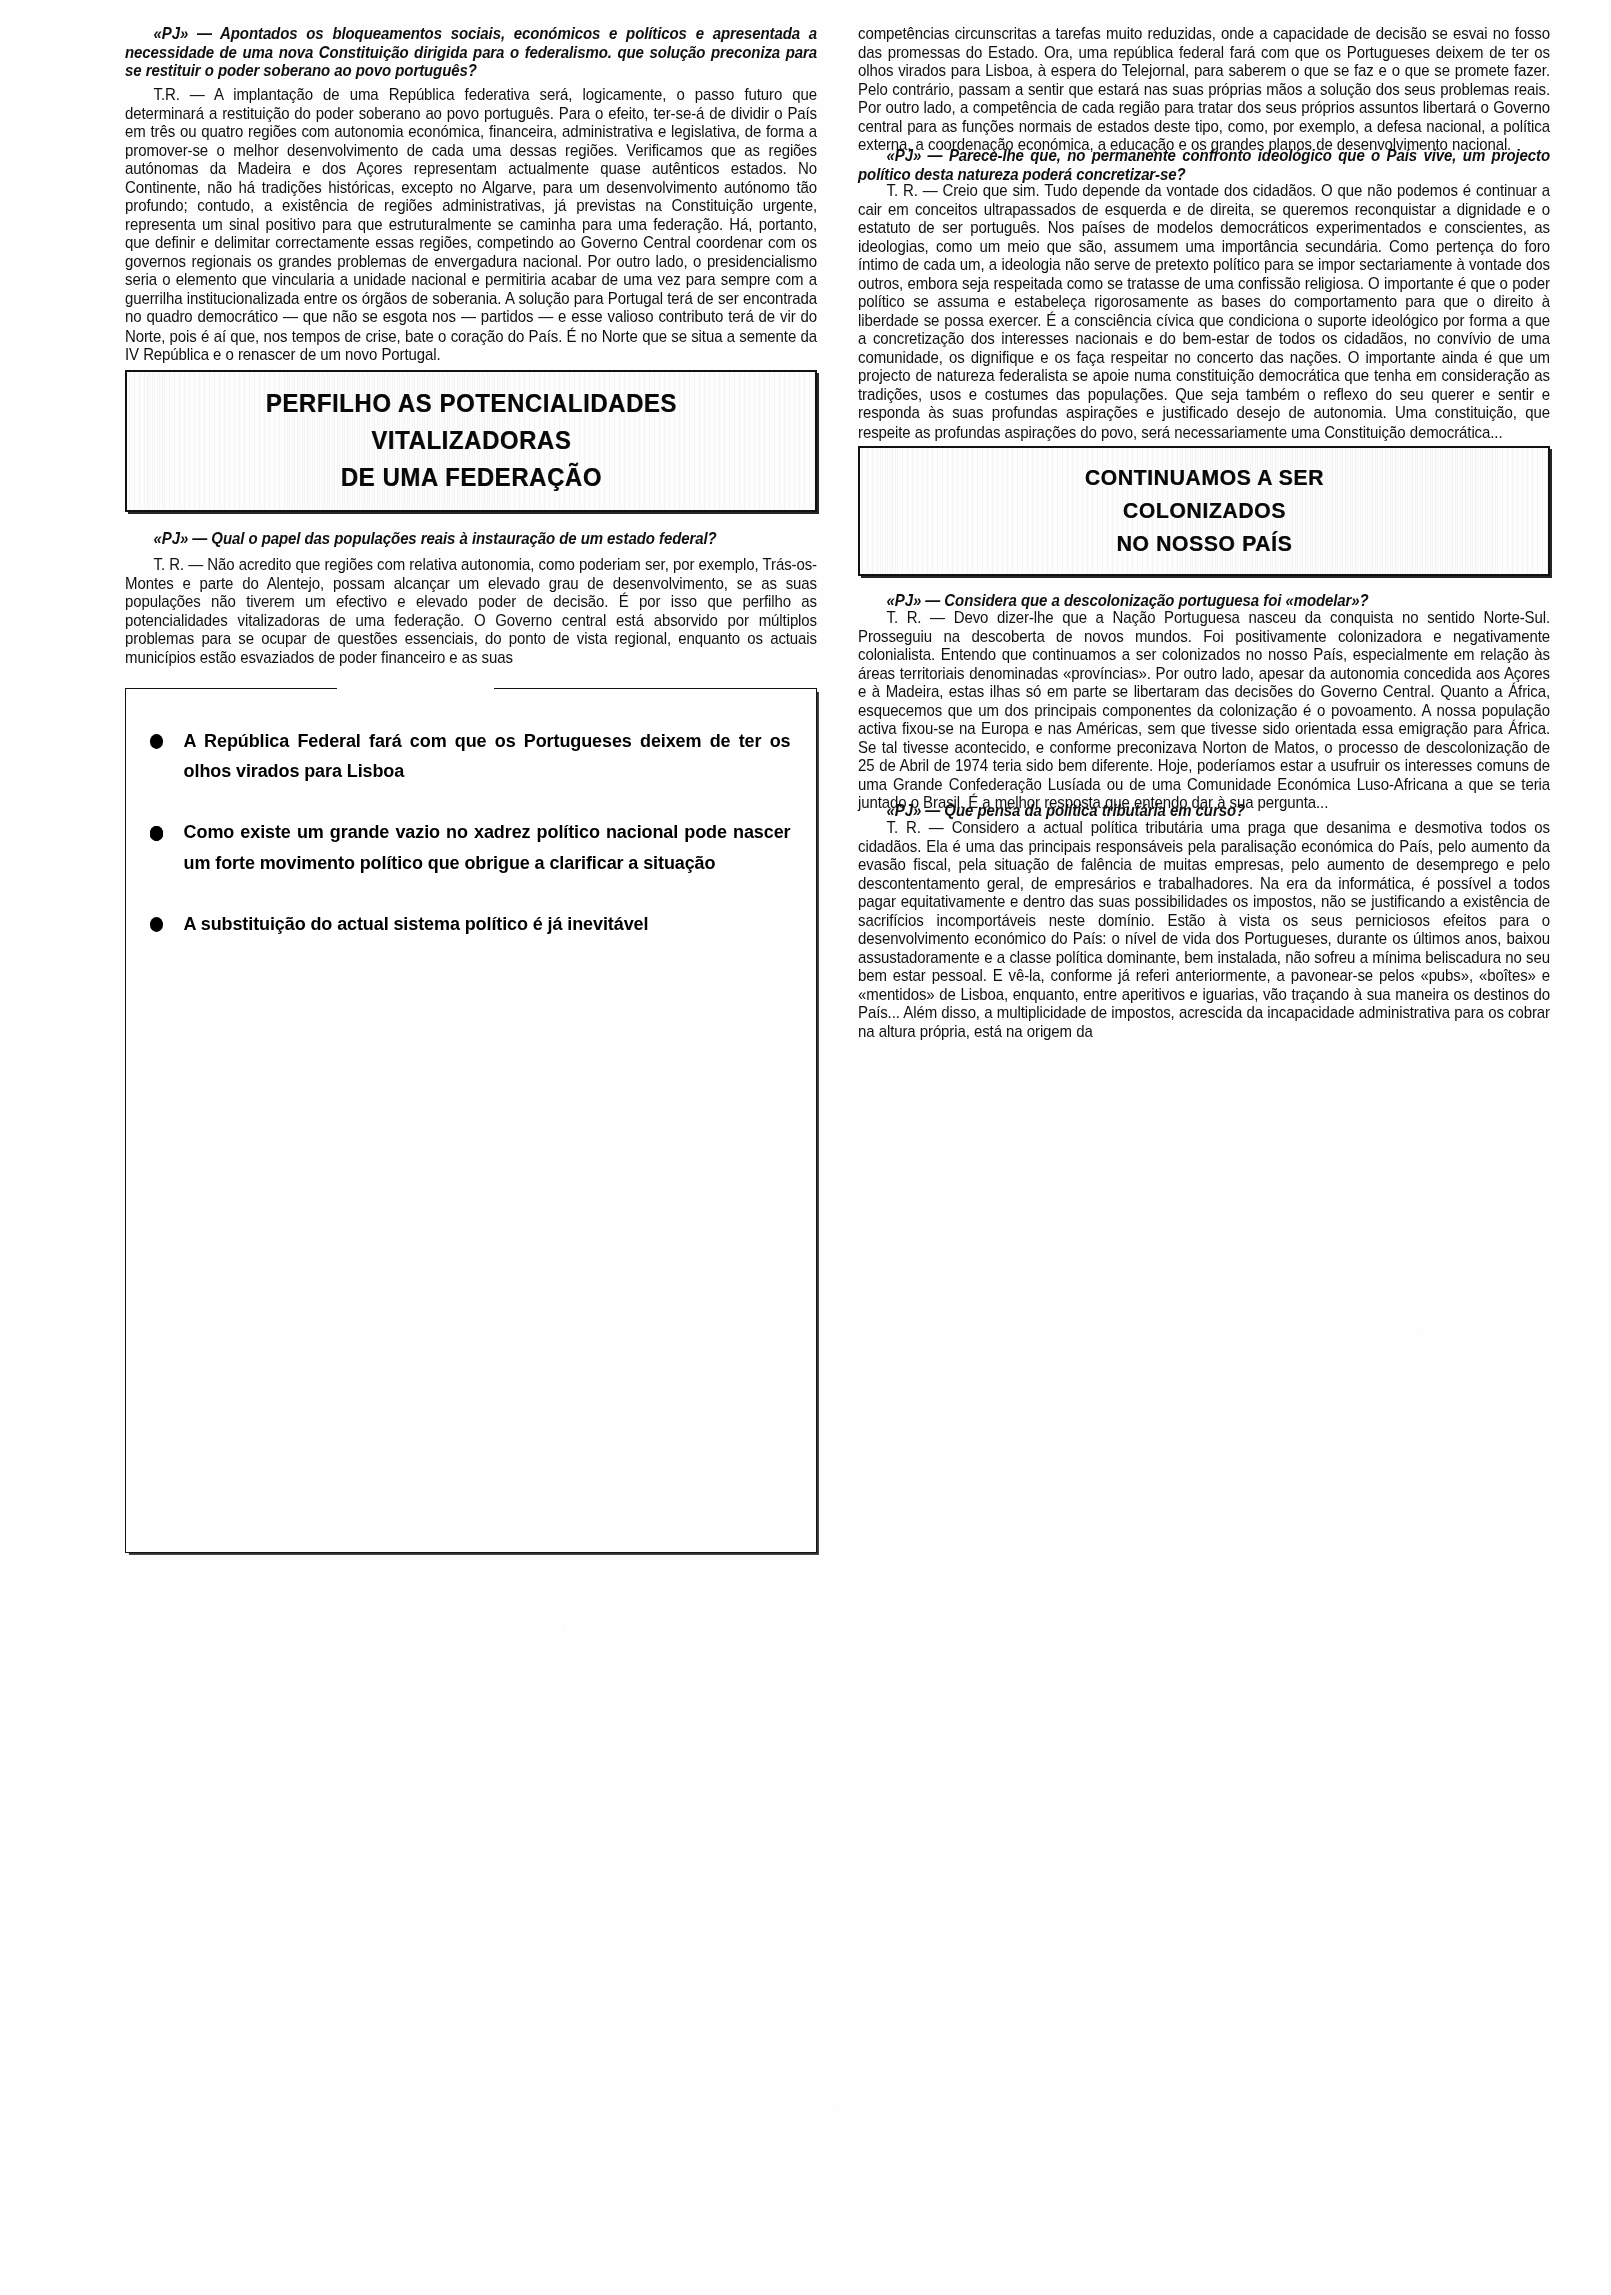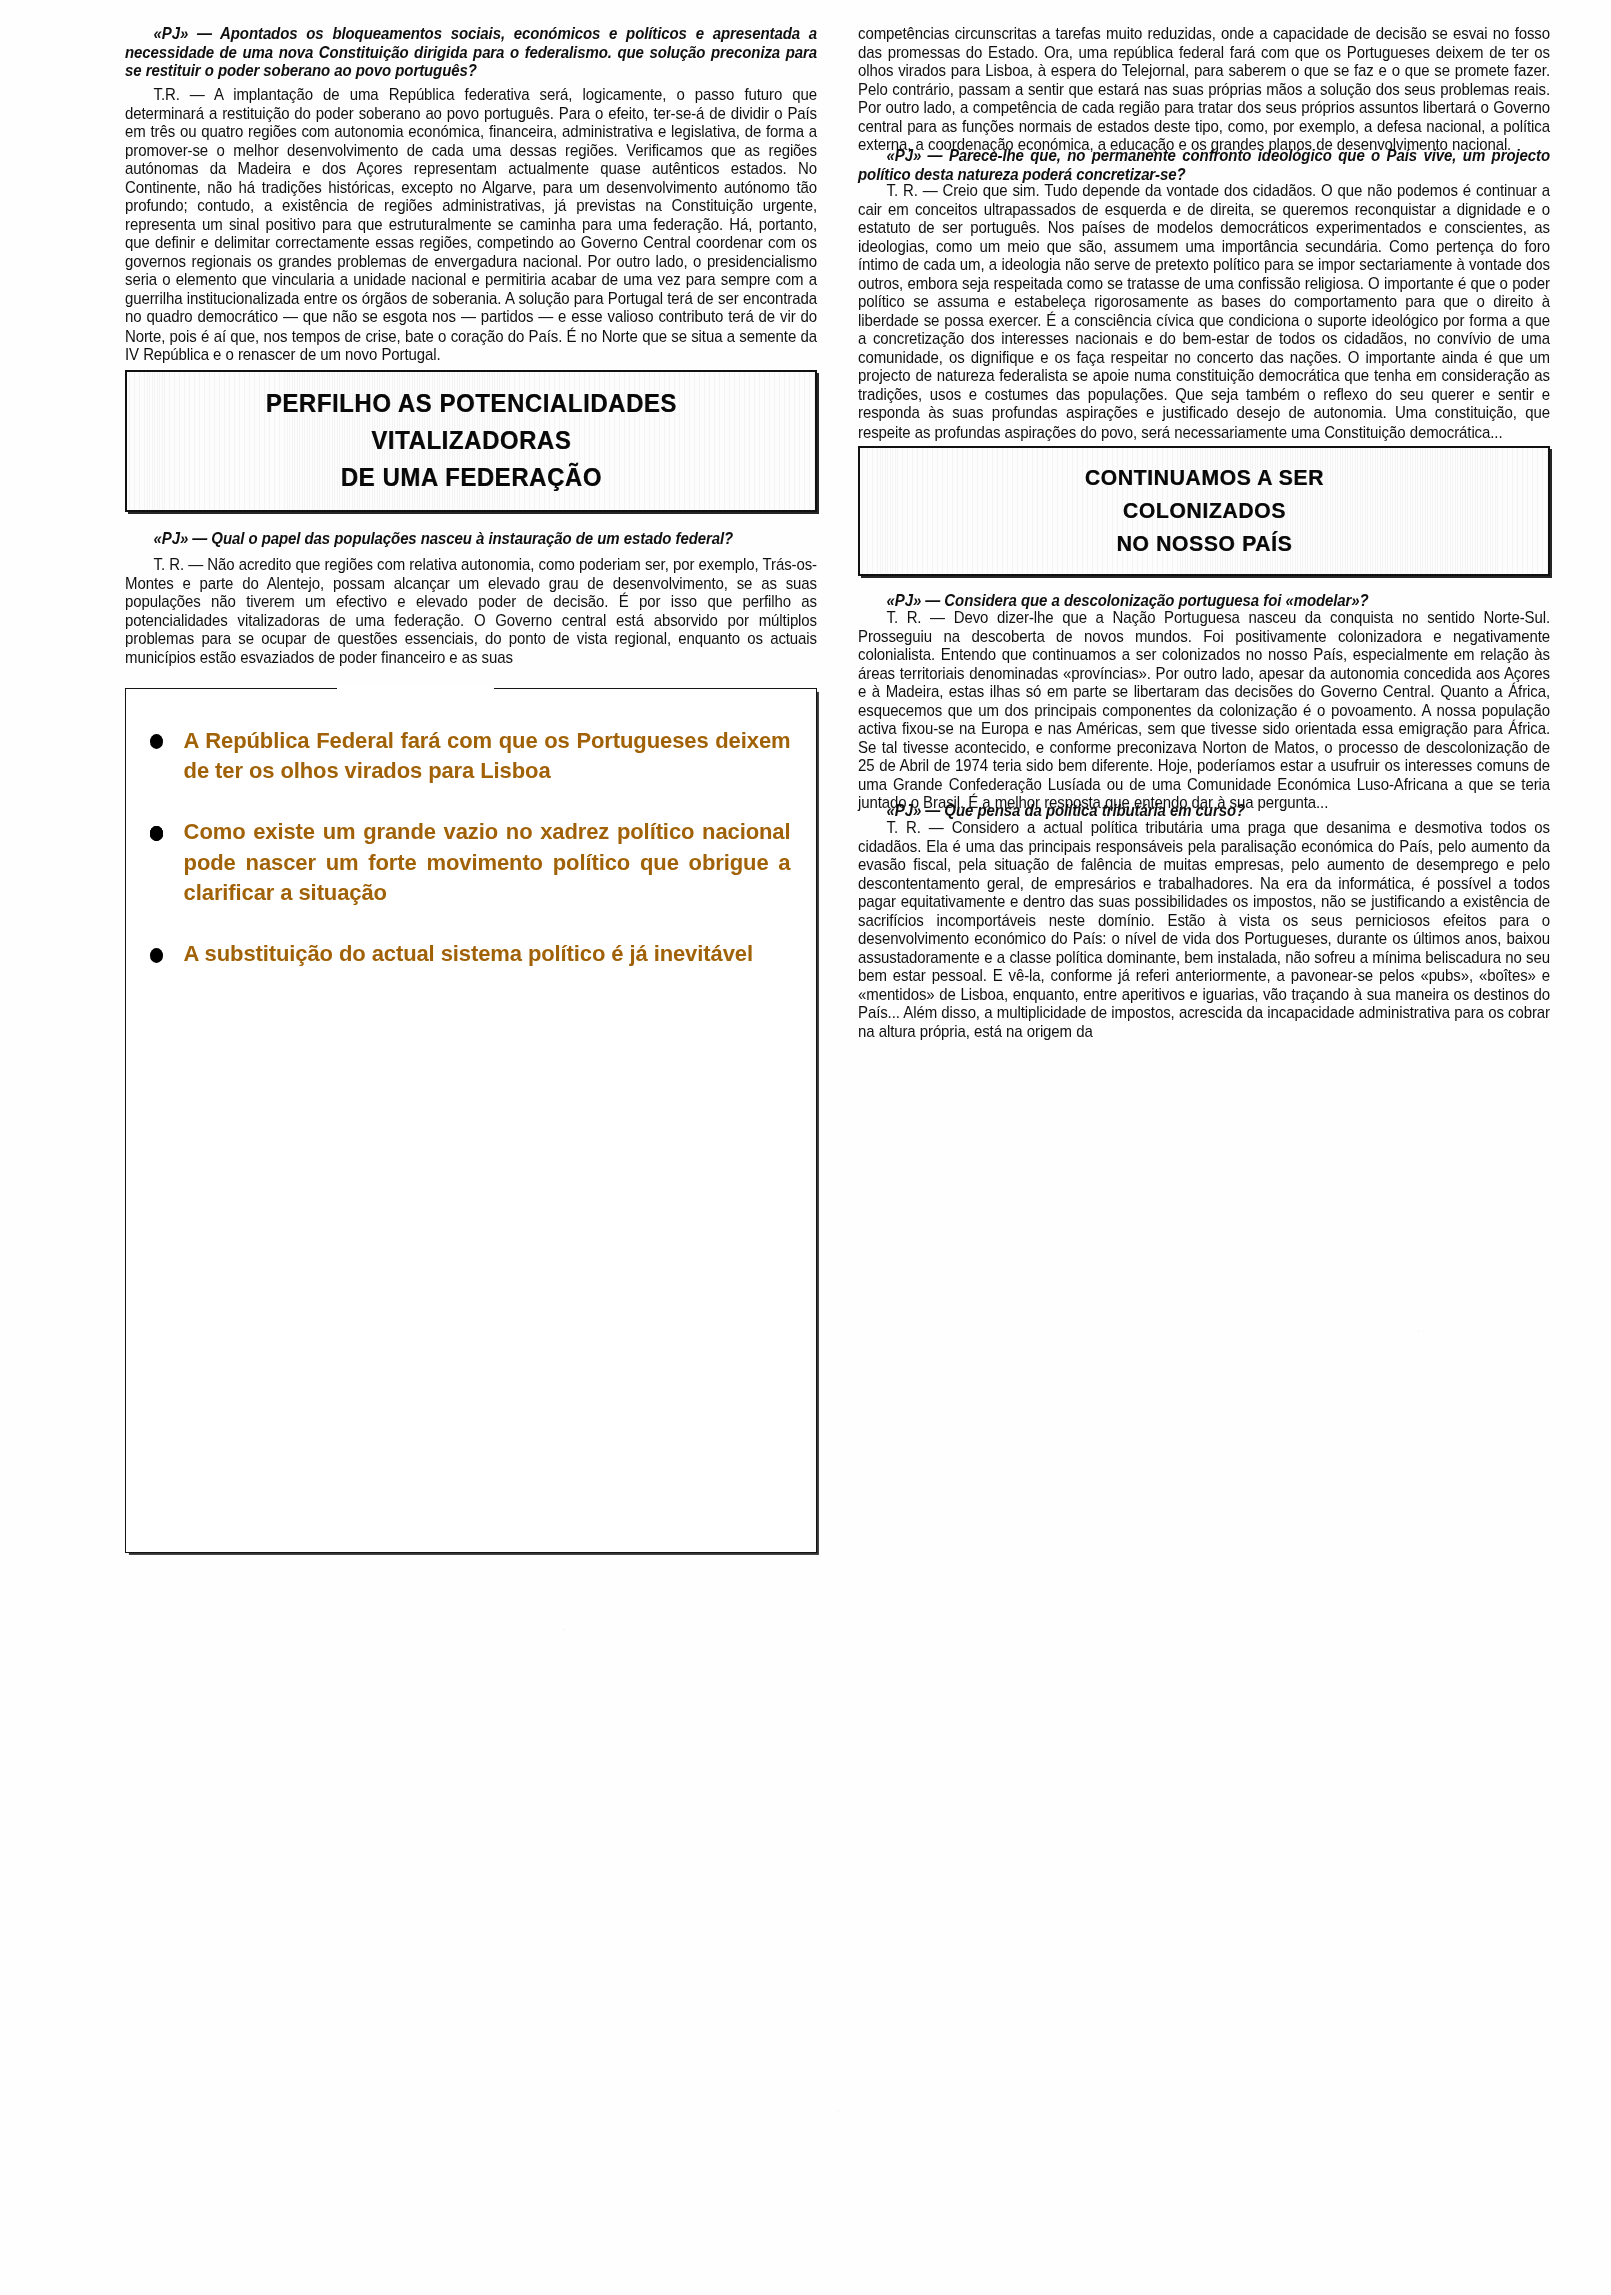--- a/index.html
+++ b/index.html
@@ -103,25 +103,25 @@
   }
   
   .bulletbox .nick{
     position:absolute;top:-2.9px;left:211px;width:157px;height:5.9px;background:#fff;
   }
   ul.bullets{list-style:none;margin:0;padding:0;}
   ul.bullets li{
     position:relative;
     padding-left:36px;
     margin:0 0 30.5px 0;
-    font-size:22px;
+    font-size:18px;
     line-height:30.5px;
     font-weight:700;
     letter-spacing:-0.1px;
-    color:#a16207;
+    color:#000000;
     text-align:justify;
     text-justify:inter-word;
     text-align-last:left;
   }
   ul.bullets li:last-child{margin-bottom:16px;}
   ul.bullets li .dot{
     position:absolute;left:2.9px;top:8.4px;
     width:12.8px;height:14.7px;border-radius:50%;
     background:#000;
   }
@@ -141,21 +141,21 @@
       <div class="spacer-sm"></div>
 
       <p class="body indent lastline-left">T.R. — A implantação de uma República federativa será, logicamente, o passo futuro que determinará a restituição do poder soberano ao povo português. Para o efeito, ter-se-á de dividir o País em três ou quatro regiões com autonomia económica, financeira, administrativa e legislativa, de forma a promover-se o melhor desenvolvimento de cada uma dessas regiões. Verificamos que as regiões autónomas da Madeira e dos Açores representam actualmente quase autênticos estados. No Continente, não há tradições históricas, excepto no Algarve, para um desenvolvimento autónomo tão profundo; contudo, a existência de regiões administrativas, já previstas na Constituição urgente, representa um sinal positivo para que estruturalmente se caminha para uma federação. Há, portanto, que definir e delimitar correctamente essas regiões, competindo ao Governo Central coordenar com os governos regionais os grandes problemas de envergadura nacional. Por outro lado, o presidencialismo seria o elemento que vincularia a unidade nacional e permitiria acabar de uma vez para sempre com a guerrilha institucionalizada entre os órgãos de soberania. A solução para Portugal terá de ser encontrada no quadro democrático — que não se esgota nos — partidos — e esse valioso contributo terá de vir do Norte, pois é aí que, nos tempos de crise, bate o coração do País. É no Norte que se situa a semente da IV República e o renascer de um novo Portugal.</p>
 
       <div class="headbox">
         <div class="hl">PERFILHO AS POTENCIALIDADES</div>
         <div class="hl">VITALIZADORAS</div>
         <div class="hl">DE UMA FEDERAÇÃO</div>
       </div>
 
-      <p class="body q indent lastline-left">«PJ» — Qual o papel das populações nasceu à instauração de um estado federal?</p>
+      <p class="body q indent lastline-left">«PJ» — Qual o papel das populações reais à instauração de um estado federal?</p>
 
       <div class="spacer-sm"></div>
 
       <p class="body indent lastline-left">T. R. — Não acredito que regiões com relativa autonomia, como poderiam ser, por exemplo, Trás-os-Montes e parte do Alentejo, possam alcançar um elevado grau de desenvolvimento, se as suas populações não tiverem um efectivo e elevado poder de decisão. É por isso que perfilho as potencialidades vitalizadoras de uma federação. O Governo central está absorvido por múltiplos problemas para se ocupar de questões essenciais, do ponto de vista regional, enquanto os actuais municípios estão esvaziados de poder financeiro e as suas</p>
 
       <div class="bulletbox">
         <span class="nick"></span>
         <ul class="bullets">
           <li>
             <span class="dot"></span>

